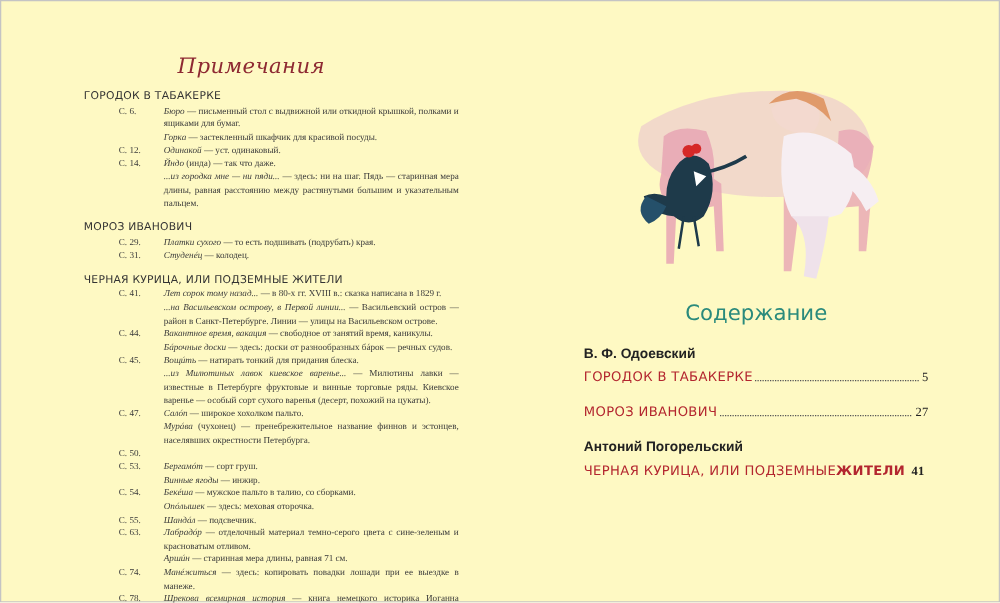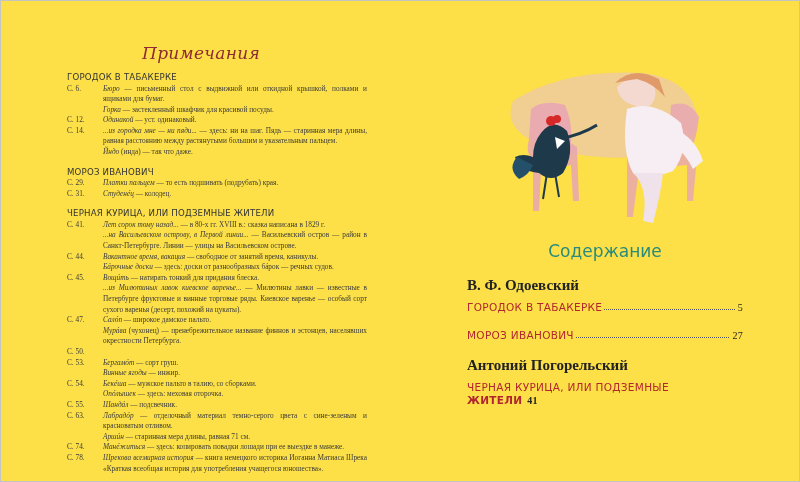--- a/index.html
+++ b/index.html
@@ -1,62 +1,62 @@
 <!DOCTYPE html>
 <html><head>
 <meta charset="utf-8">
 <style>
   * { box-sizing: border-box; margin: 0; padding: 0; }
   html, body { width: 800px; height: 482px; background: #ffffff; overflow: hidden; }
   body { font-family: "Liberation Serif", "DejaVu Serif", serif; color: #2b2b2b; }
   .spread {
     position: relative; width: 800px; height: 482px;
-    border: 1px solid #c4c4c4; background: #fde047;
+    border: 1px solid #c4c4c4; background: #fef9c3;
   }
   
   .page-left { position: absolute; left: 0; top: 0; width: 400px; height: 482px; }
   .notes-title {
     position: absolute; left: 0; width: 400px; top: 42px; text-align: center;
     font-size: 17px; color: #8e2a33; letter-spacing: 0.3px;
     font-family: "DejaVu Serif", serif; font-style: italic;
   }
   .notes-body { position: absolute; left: 66px; top: 71px; width: 300px; }
   .story-heading {
     font-family: "DejaVu Sans", sans-serif; font-size: 8.6px; color: #333;
     letter-spacing: 0.2px; margin-bottom: 1.5px; text-transform: uppercase;
   }
   .story-block { margin-bottom: 9px; }
   .note-row { display: flex; font-size: 7.3px; line-height: 10.6px; }
-  .note-page { width: 36px; flex: none; color: #3a3a3a; }
+  .note-page { width: 36px; flex: none; color: #3a3a3a; margin-left: 28px; }
   .note-text { flex: 1; color: #3a3a3a; text-align: justify; }
   .note-text .term { font-style: italic; font-family: Liberation Serif, serif; }
   .note-line { display: block; }
 
   
   .page-right { position: absolute; left: 404px; top: 0; width: 400px; height: 378px; }
   .illustration { position: absolute; left: 88px; top: 60px; width: 240px; height: 180px; }
   .contents-title {
     position: absolute; left: 0; width: 400px; top: 240px; text-align: center;
     font-family: "DejaVu Sans", sans-serif; font-size: 17px; color: #2a8a7c;
   }
   .toc { position: absolute; left: 62px; top: 276px; width: 276px; }
   .toc-author {
-    font-family: Liberation Serif, serif; font-weight: bold; font-size: 15px; color: #222;
+    font-family: Liberation Sans, sans-serif; font-weight: bold; font-size: 11px; color: #222;
     margin-bottom: 7px;
   }
   .toc-entry {
     display: flex; align-items: flex-end; font-size: 10.5px; color: #b3262f;
     font-family: "DejaVu Sans", sans-serif; letter-spacing: 0.3px; margin-bottom: 16px;
   }
   .toc-entry .label { white-space: nowrap; }
   .toc-entry .dots {
     flex: 1; border-bottom: 1.5px dotted #555; margin: 0 3px 3px 2px; height: 1px;
   }
   .toc-entry .pg { font-family: "Liberation Serif", serif; color: #222; font-size: 10px; }
-  .toc-entry.multi { flex-direction: column; align-items: flex-start; }
+  .toc-entry.multi { flex-direction: row; align-items: center; }
   .toc-entry.multi .first { white-space: nowrap; line-height: 13px; }
   .toc-entry.multi .second { display: flex; align-items: flex-end; line-height: 13px; font-weight: bold; }
 </style>
 </head>
 <body>
 
 <div class="spread">
 
   <div class="page-left">
     <div class="notes-title">Примечания</div>
@@ -73,32 +73,32 @@
         </div>
         <div class="note-row">
           <div class="note-page">С. 12.</div>
           <div class="note-text">
             <span class="note-line"><span class="term">Одинакой</span><span> — уст. одинаковый.</span></span>
           </div>
         </div>
         <div class="note-row">
           <div class="note-page">С. 14.</div>
           <div class="note-text">
+            <span class="note-line"><span class="term">Йндо</span><span> (инда) — так что даже.</span></span>
             <span class="note-line"><span class="term">...из городка мне — ни пяди...</span><span> — здесь: ни на шаг. Пядь — старинная мера длины, равная расстоянию между растянутыми большим и указательным пальцем.</span></span>
-            <span class="note-line"><span class="term">Йндо</span><span> (инда) — так что даже.</span></span>
           </div>
         </div>
       </div>
 
       <div class="story-block">
         <div class="story-heading">МОРОЗ ИВАНОВИЧ</div>
         <div class="note-row">
           <div class="note-page">С. 29.</div>
           <div class="note-text">
-            <span class="note-line"><span class="term">Платки пальцем</span><span> — то есть подшивать (подрубать) края.</span></span>
+            <span class="note-line"><span class="term">Платки сухого</span><span> — то есть подшивать (подрубать) края.</span></span>
           </div>
         </div>
         <div class="note-row">
           <div class="note-page">С. 31.</div>
           <div class="note-text">
             <span class="note-line"><span class="term">Студенéц</span><span> — колодец.</span></span>
           </div>
         </div>
       </div>
 
@@ -121,21 +121,21 @@
         <div class="note-row">
           <div class="note-page">С. 45.</div>
           <div class="note-text">
             <span class="note-line"><span class="term">Вощúть</span><span> — натирать тонкий для придания блеска.</span></span>
             <span class="note-line"><span class="term">...из Милютиных лавок киевское варенье...</span><span> — Милютины лавки — известные в Петербурге фруктовые и винные торговые ряды. Киевское варенье — особый сорт сухого варенья (десерт, похожий на цукаты).</span></span>
           </div>
         </div>
         <div class="note-row">
           <div class="note-page">С. 47.</div>
           <div class="note-text">
-            <span class="note-line"><span class="term">Салóп</span><span> — широкое дамское пальто.</span></span>
+            <span class="note-line"><span class="term">Салóп</span><span> — широкое хохолком пальто.</span></span>
             <span class="note-line"><span class="term">Мурáва</span><span> (чухонец) — пренебрежительное название финнов и эстонцев, населявших окрестности Петербурга.</span></span>
           </div>
         </div>
         <div class="note-row">
           <div class="note-page">С. 50.</div>
         </div>
         <div class="note-row">
           <div class="note-page">С. 53.</div>
           <div class="note-text">
             <span class="note-line"><span class="term">Бергамóт</span><span> — сорт груш.</span></span>

